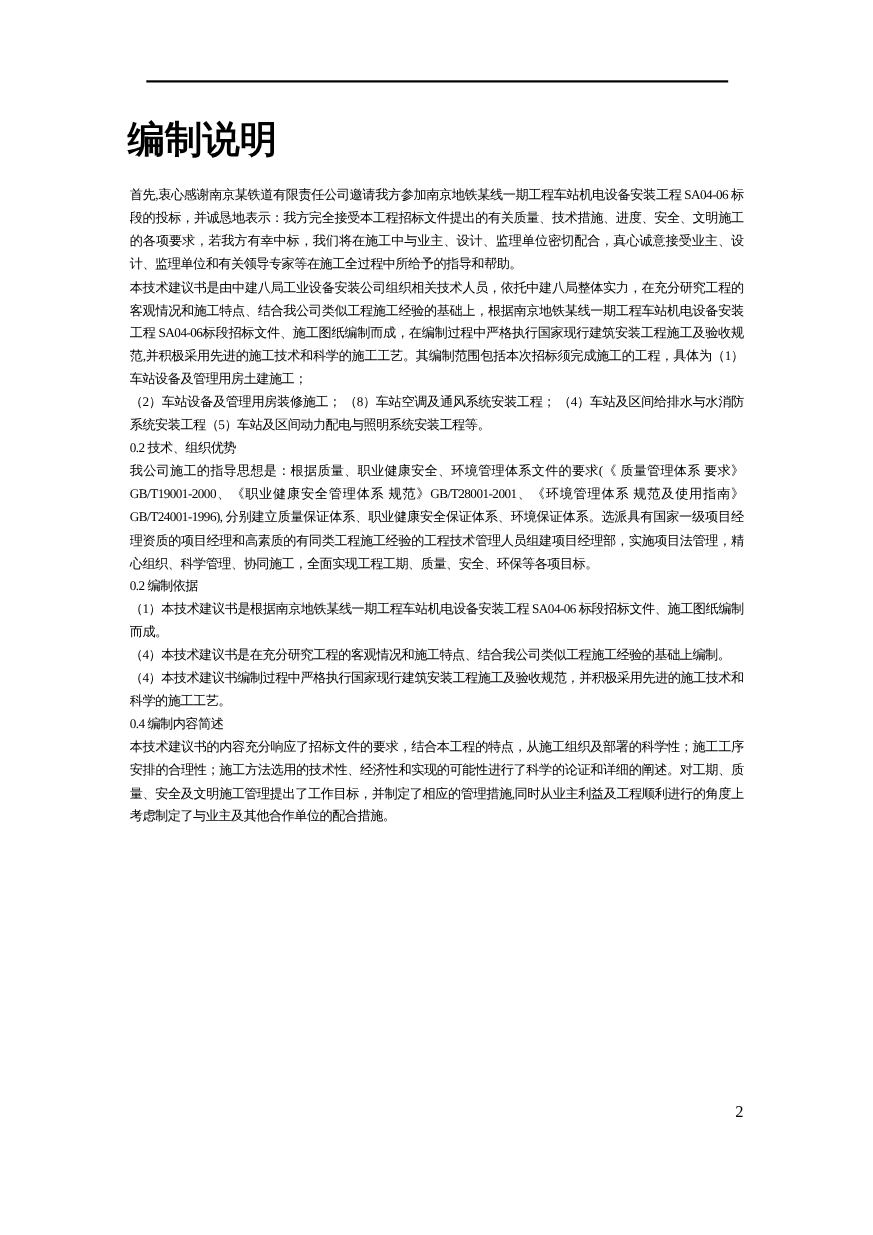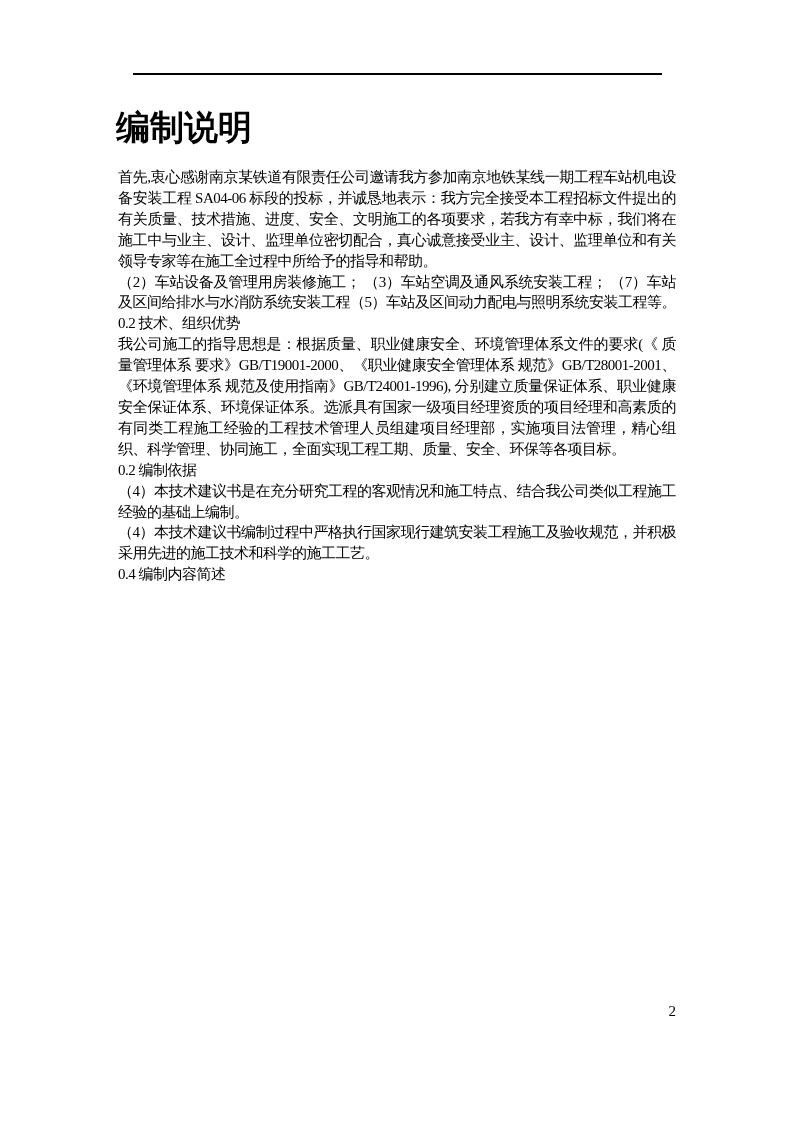--- a/index.html
+++ b/index.html
@@ -34,21 +34,21 @@
     line-height: 1.05;
     color: #000;
     white-space: nowrap;
   }
   .content {
     position: absolute;
     left: 118px;
     top: 167px;
     width: 558px;
     font-family: "Liberation Serif", "DejaVu Serif", serif;
-    font-size: 15px;
+    font-size: 12px;
     line-height: 20.9px;
     letter-spacing: -0.5px;
     text-align: justify;
     color: #000;
   }
   .content p {
     margin: 0;
     padding: 0;
   }
   .page-number {
@@ -65,24 +65,27 @@
 <body>
 
 <div class="page">
 
   <div class="header-rule"></div>
 
   <h1 class="doc-title">编制说明</h1>
 
   <div class="content">
       <p>首先,衷心感谢南京某铁道有限责任公司邀请我方参加南京地铁某线一期工程车站机电设备安装工程 SA04-06 标段的投标，并诚恳地表示：我方完全接受本工程招标文件提出的有关质量、技术措施、进度、安全、文明施工的各项要求，若我方有幸中标，我们将在施工中与业主、设计、监理单位密切配合，真心诚意接受业主、设计、监理单位和有关领导专家等在施工全过程中所给予的指导和帮助。</p>
-      <p>（2）车站设备及管理用房装修施工； （3）车站空调及通风系统安装工程； （7）车站及区间给排水与水消防系统安装工程（5）车站及区间动力配电与照明系统安装工程等。</p>
+      <p>本技术建议书是由中建八局工业设备安装公司组织相关技术人员，依托中建八局整体实力，在充分研究工程的客观情况和施工特点、结合我公司类似工程施工经验的基础上，根据南京地铁某线一期工程车站机电设备安装工程 SA04-06标段招标文件、施工图纸编制而成，在编制过程中严格执行国家现行建筑安装工程施工及验收规范,并积极采用先进的施工技术和科学的施工工艺。其编制范围包括本次招标须完成施工的工程，具体为（1）车站设备及管理用房土建施工；</p>
+      <p>（2）车站设备及管理用房装修施工； （8）车站空调及通风系统安装工程； （4）车站及区间给排水与水消防系统安装工程（5）车站及区间动力配电与照明系统安装工程等。</p>
       <p>0.2 技术、组织优势</p>
       <p>我公司施工的指导思想是：根据质量、职业健康安全、环境管理体系文件的要求(《 质量管理体系 要求》GB/T19001-2000、《职业健康安全管理体系 规范》GB/T28001-2001、《环境管理体系 规范及使用指南》GB/T24001-1996), 分别建立质量保证体系、职业健康安全保证体系、环境保证体系。选派具有国家一级项目经理资质的项目经理和高素质的有同类工程施工经验的工程技术管理人员组建项目经理部，实施项目法管理，精心组织、科学管理、协同施工，全面实现工程工期、质量、安全、环保等各项目标。</p>
       <p>0.2 编制依据</p>
+      <p>（1）本技术建议书是根据南京地铁某线一期工程车站机电设备安装工程 SA04-06 标段招标文件、施工图纸编制而成。</p>
       <p>（4）本技术建议书是在充分研究工程的客观情况和施工特点、结合我公司类似工程施工经验的基础上编制。</p>
       <p>（4）本技术建议书编制过程中严格执行国家现行建筑安装工程施工及验收规范，并积极采用先进的施工技术和科学的施工工艺。</p>
       <p>0.4 编制内容简述</p>
+      <p>本技术建议书的内容充分响应了招标文件的要求，结合本工程的特点，从施工组织及部署的科学性；施工工序安排的合理性；施工方法选用的技术性、经济性和实现的可能性进行了科学的论证和详细的阐述。对工期、质量、安全及文明施工管理提出了工作目标，并制定了相应的管理措施,同时从业主利益及工程顺利进行的角度上考虑制定了与业主及其他合作单位的配合措施。</p>
     </div>
 
   <div class="page-number">2</div>
 
 </div>
 
 </body></html>

